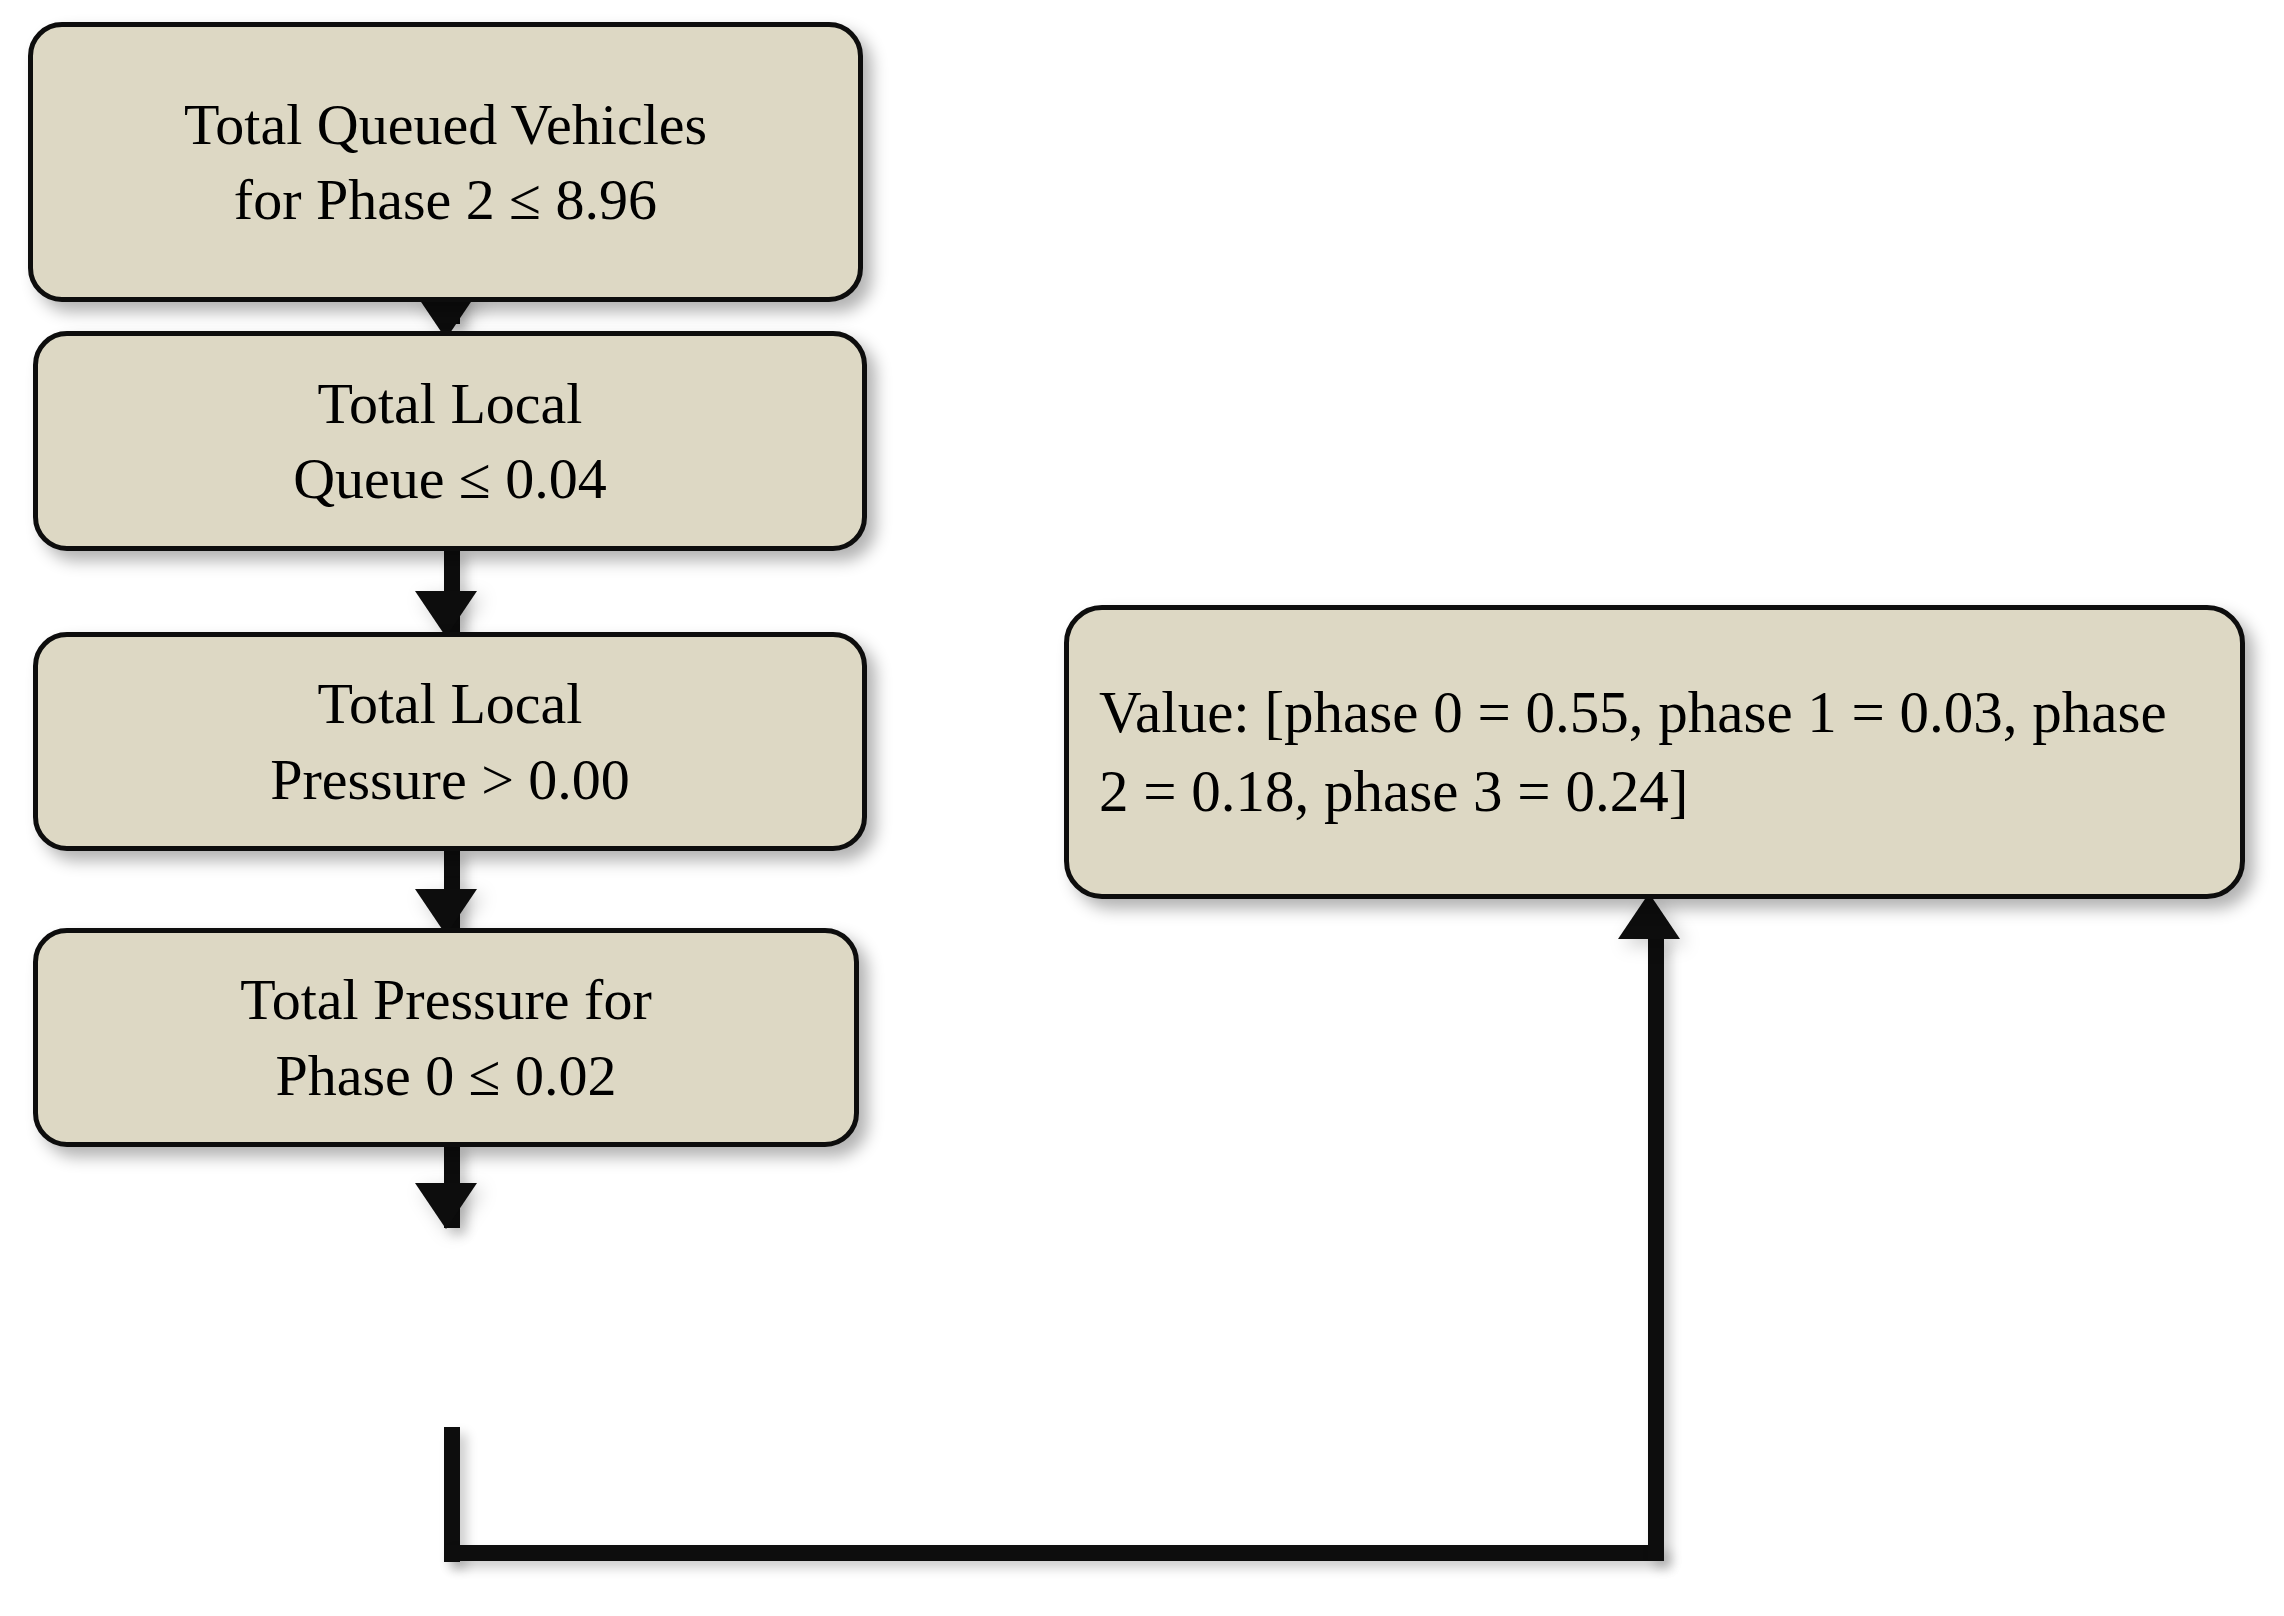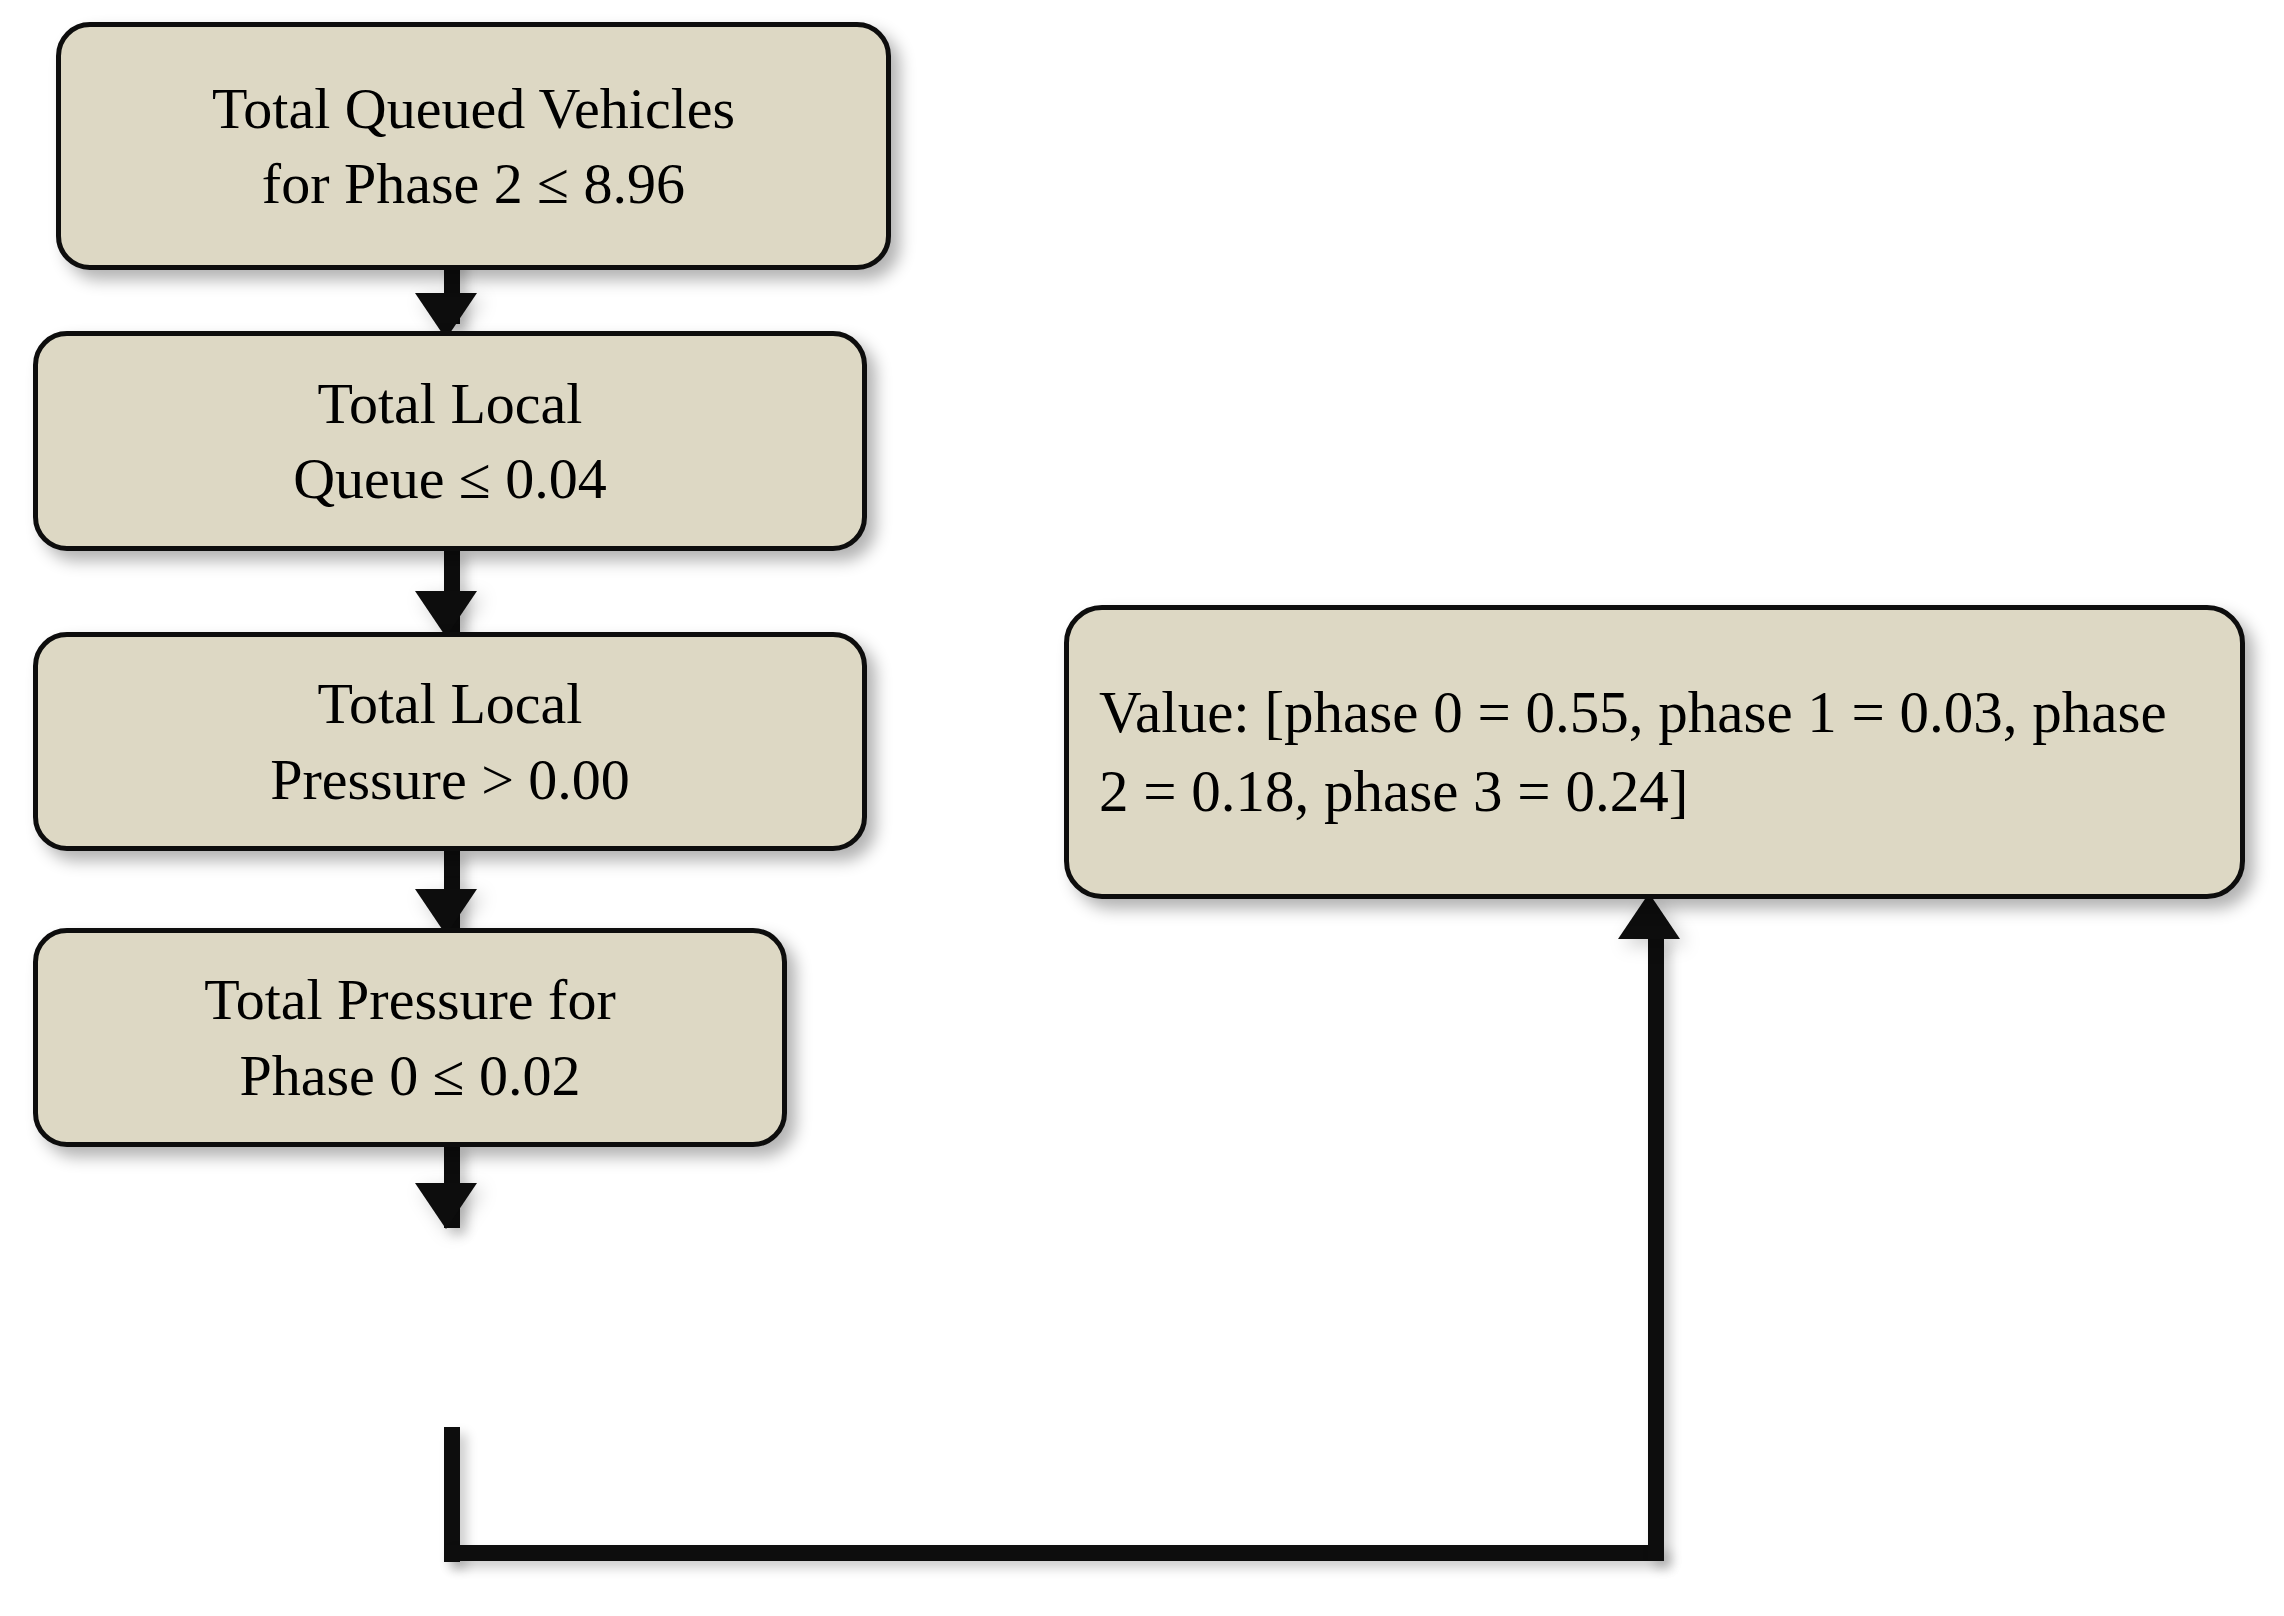--- a/index.html
+++ b/index.html
@@ -25,24 +25,24 @@
   .node .label{
     display:block;
     line-height:1.30;
     font-size:58px;
     padding:0 16.3px;
     white-space:pre-line;
     letter-spacing:0px;
   }
 
   
-  #n1{left:28px;  top:22px;   width:835px; height:248px;margin-left:28px;}
+  #n1{left:28px;  top:22px;   width:835px; height:280px;}
   #n2{left:33px;  top:331px;  width:834px; height:220px;}
   #n3{left:33px;  top:632px;  width:834px; height:219px;}
-  #n4{left:33px;  top:928px; width:754px; height:219px;}
+  #n4{left:33px;  top:928px; width:826px; height:219px;}
   #n5{left:33px;  top:1220px; width:834px; height:216px;}
   #nval{left:1064px; top:605px; width:1181px; height:294px;
         border-radius:38px;}
   #nval .label{font-size:59px;text-align:left;padding:0 30px;line-height:1.34;}
 
   
   .edge-line{position:absolute;background:#0d0d0d;z-index:2;
              box-shadow:6.7px 6.7px 12px rgba(0,0,0,0.20);}
   .v{width:16.3px;}
   .h{height:16.3px;}

